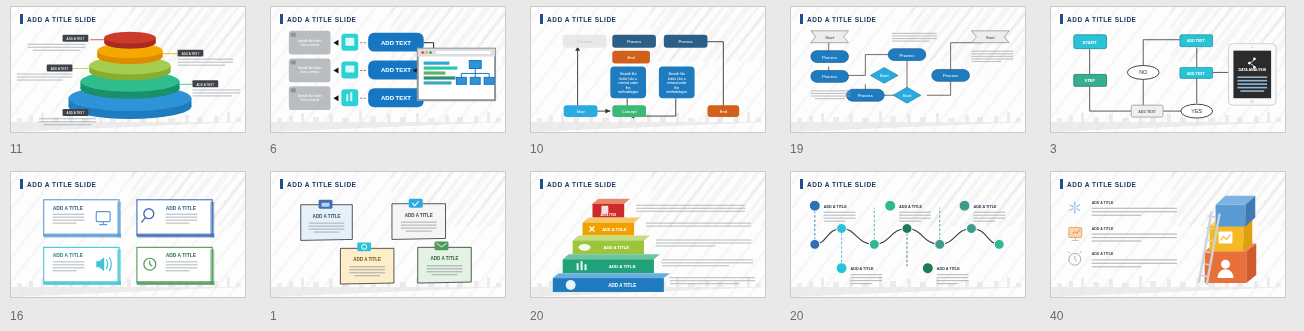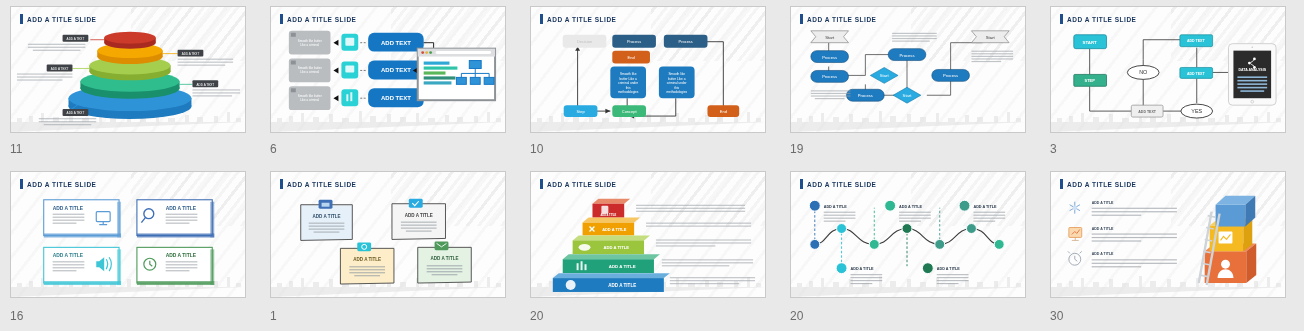--- a/index.html
+++ b/index.html
@@ -821,16 +821,16 @@
                 <path d="M152 92l7.5 1.5"></path>
                 <path d="M153.5 80l7.5 1.5"></path>
               <path d="M155 68l7.5 1.5"></path>
                 <path d="M156.5 56l7.5 1.5"></path>
                 <path d="M158 44l7.5 1.5"></path>
             </g>
           </g>
         </g>
       </svg>
     </div>
-    <div class="num">30</div>
+    <div class="num">40</div>
   </div>
 
 </div>
 
 </body></html>

